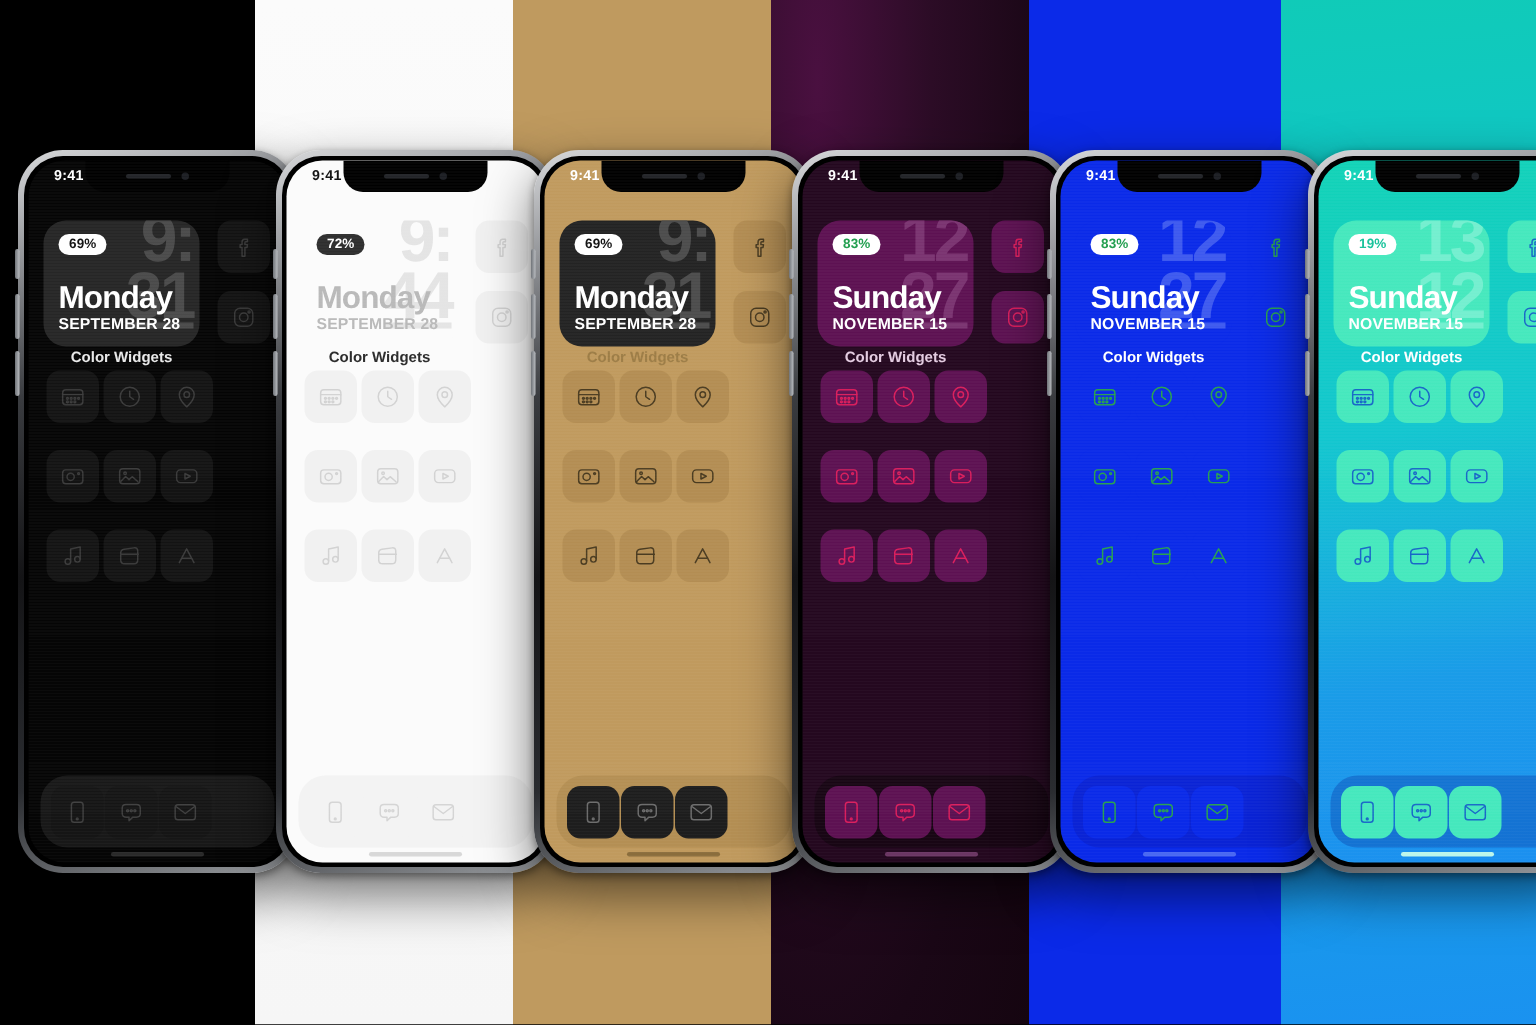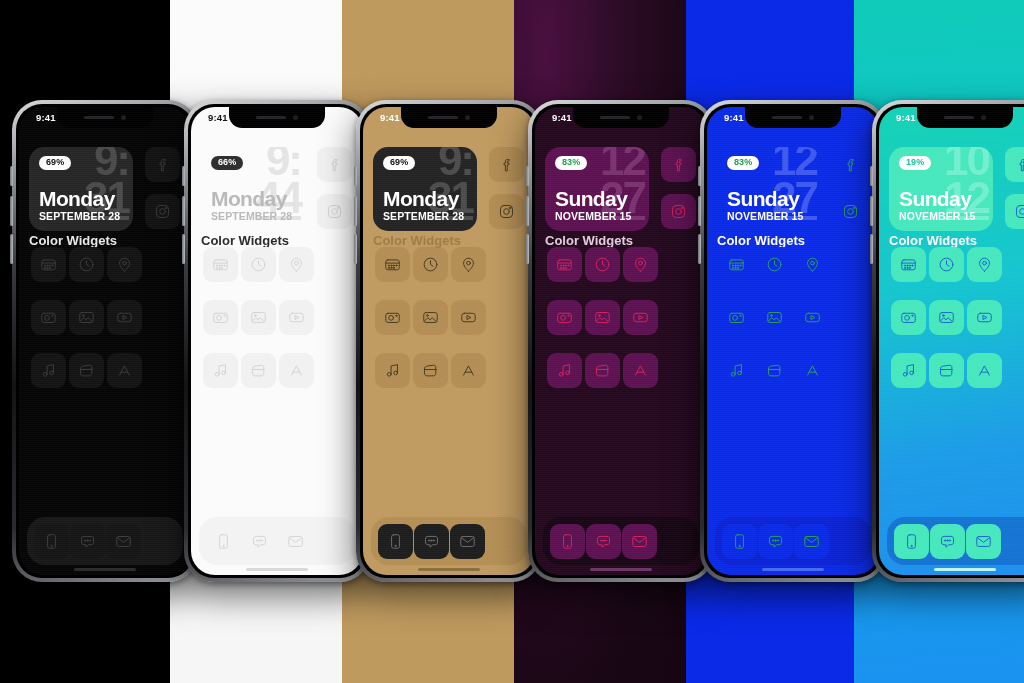--- a/index.html
+++ b/index.html
@@ -100,21 +100,21 @@
   .w-day {
     position:absolute; left:10px; bottom:22px; z-index:2;
     font-size:21px; font-weight:bold; letter-spacing:-.6px; line-height:1;
   }
   .w-date {
     position:absolute; left:10px; bottom:10px; z-index:2;
     font-size:10.5px; font-weight:bold; letter-spacing:.1px; line-height:1;
   }
   .w-label {
     position:absolute; top:126px; left:10px; width:104px;
-    font-size:13px; font-weight:bold;
+    text-align:center; font-size:10px; font-weight:bold;
   }
 
   .sidecol { display:flex; flex-direction:column; gap:12px; margin-left:4px; }
 
   .tile {
     width:35px; height:35px; border-radius:9px;
     display:flex; align-items:center; justify-content:center;
     flex:0 0 auto;
   }
   .tile svg { width:17px; height:17px; display:block; }
@@ -323,21 +323,21 @@
         <div class="screen" style="background:#fbfbfb;">
           <div class="notch">
             <div class="speaker"></div>
             <div class="cam"></div>
           </div>
           <div class="status" style="color:#111111;">9:41</div>
           <div class="hs">
             <div class="toprow">
               <div class="widget" style="background:#fbfbfb;">
                 <div class="w-clock" style="color:#e4e4e4;"><span class="h1">9:</span><span class="h2">44</span></div>
-                <div class="w-bat" style="background:#2e2e2e;color:#ffffff;">66%</div>
+                <div class="w-bat" style="background:#2e2e2e;color:#ffffff;">72%</div>
                 <div class="w-day" style="color:#b9b9b9;">Monday</div>
                 <div class="w-date" style="color:#b9b9b9;">SEPTEMBER 28</div>
               </div>
               <div class="sidecol">
                 <div class="tile" style="background:#f1f1f1;">
                   <span class="icn" style="color:#d2d2d2;display:flex;align-items:center;justify-content:center;">
                     <svg viewBox="0 0 24 24" fill="none" stroke="currentColor" stroke-width="1.4" stroke-linecap="round" stroke-linejoin="round">
                       <path d="M14.5 5h-1.6C11.3 5 10.4 6 10.4 7.6V10H8.6v2.6h1.8V21h2.7v-8.4h2l.4-2.6h-2.4V8.1c0-.6.2-.9.9-.9h1.5V5z"></path>
                     </svg>
                   </span>
@@ -969,21 +969,21 @@
       <div class="phone-inner">
         <div class="screen" style="background:linear-gradient(170deg,#12d3b6 0%,#12c6cf 38%,#1a9ce8 72%,#1b8ff0 100%);">
           <div class="notch">
             <div class="speaker"></div>
             <div class="cam"></div>
           </div>
           <div class="status" style="color:#ffffff;">9:41</div>
           <div class="hs">
             <div class="toprow">
               <div class="widget" style="background:#45e8bd;">
-                <div class="w-clock" style="color:#73efcf;"><span class="h1">10</span><span class="h2">12</span></div>
+                <div class="w-clock" style="color:#73efcf;"><span class="h1">13</span><span class="h2">12</span></div>
                 <div class="w-bat" style="background:#ffffff;color:#17c29a;">19%</div>
                 <div class="w-day" style="color:#ffffff;">Sunday</div>
                 <div class="w-date" style="color:#ffffff;">NOVEMBER 15</div>
               </div>
               <div class="sidecol">
                 <div class="tile" style="background:#45e8bd;">
                   <span class="icn" style="color:#1767c8;display:flex;align-items:center;justify-content:center;">
                     <svg viewBox="0 0 24 24" fill="none" stroke="currentColor" stroke-width="1.4" stroke-linecap="round" stroke-linejoin="round">
                       <path d="M14.5 5h-1.6C11.3 5 10.4 6 10.4 7.6V10H8.6v2.6h1.8V21h2.7v-8.4h2l.4-2.6h-2.4V8.1c0-.6.2-.9.9-.9h1.5V5z"></path>
                     </svg>

